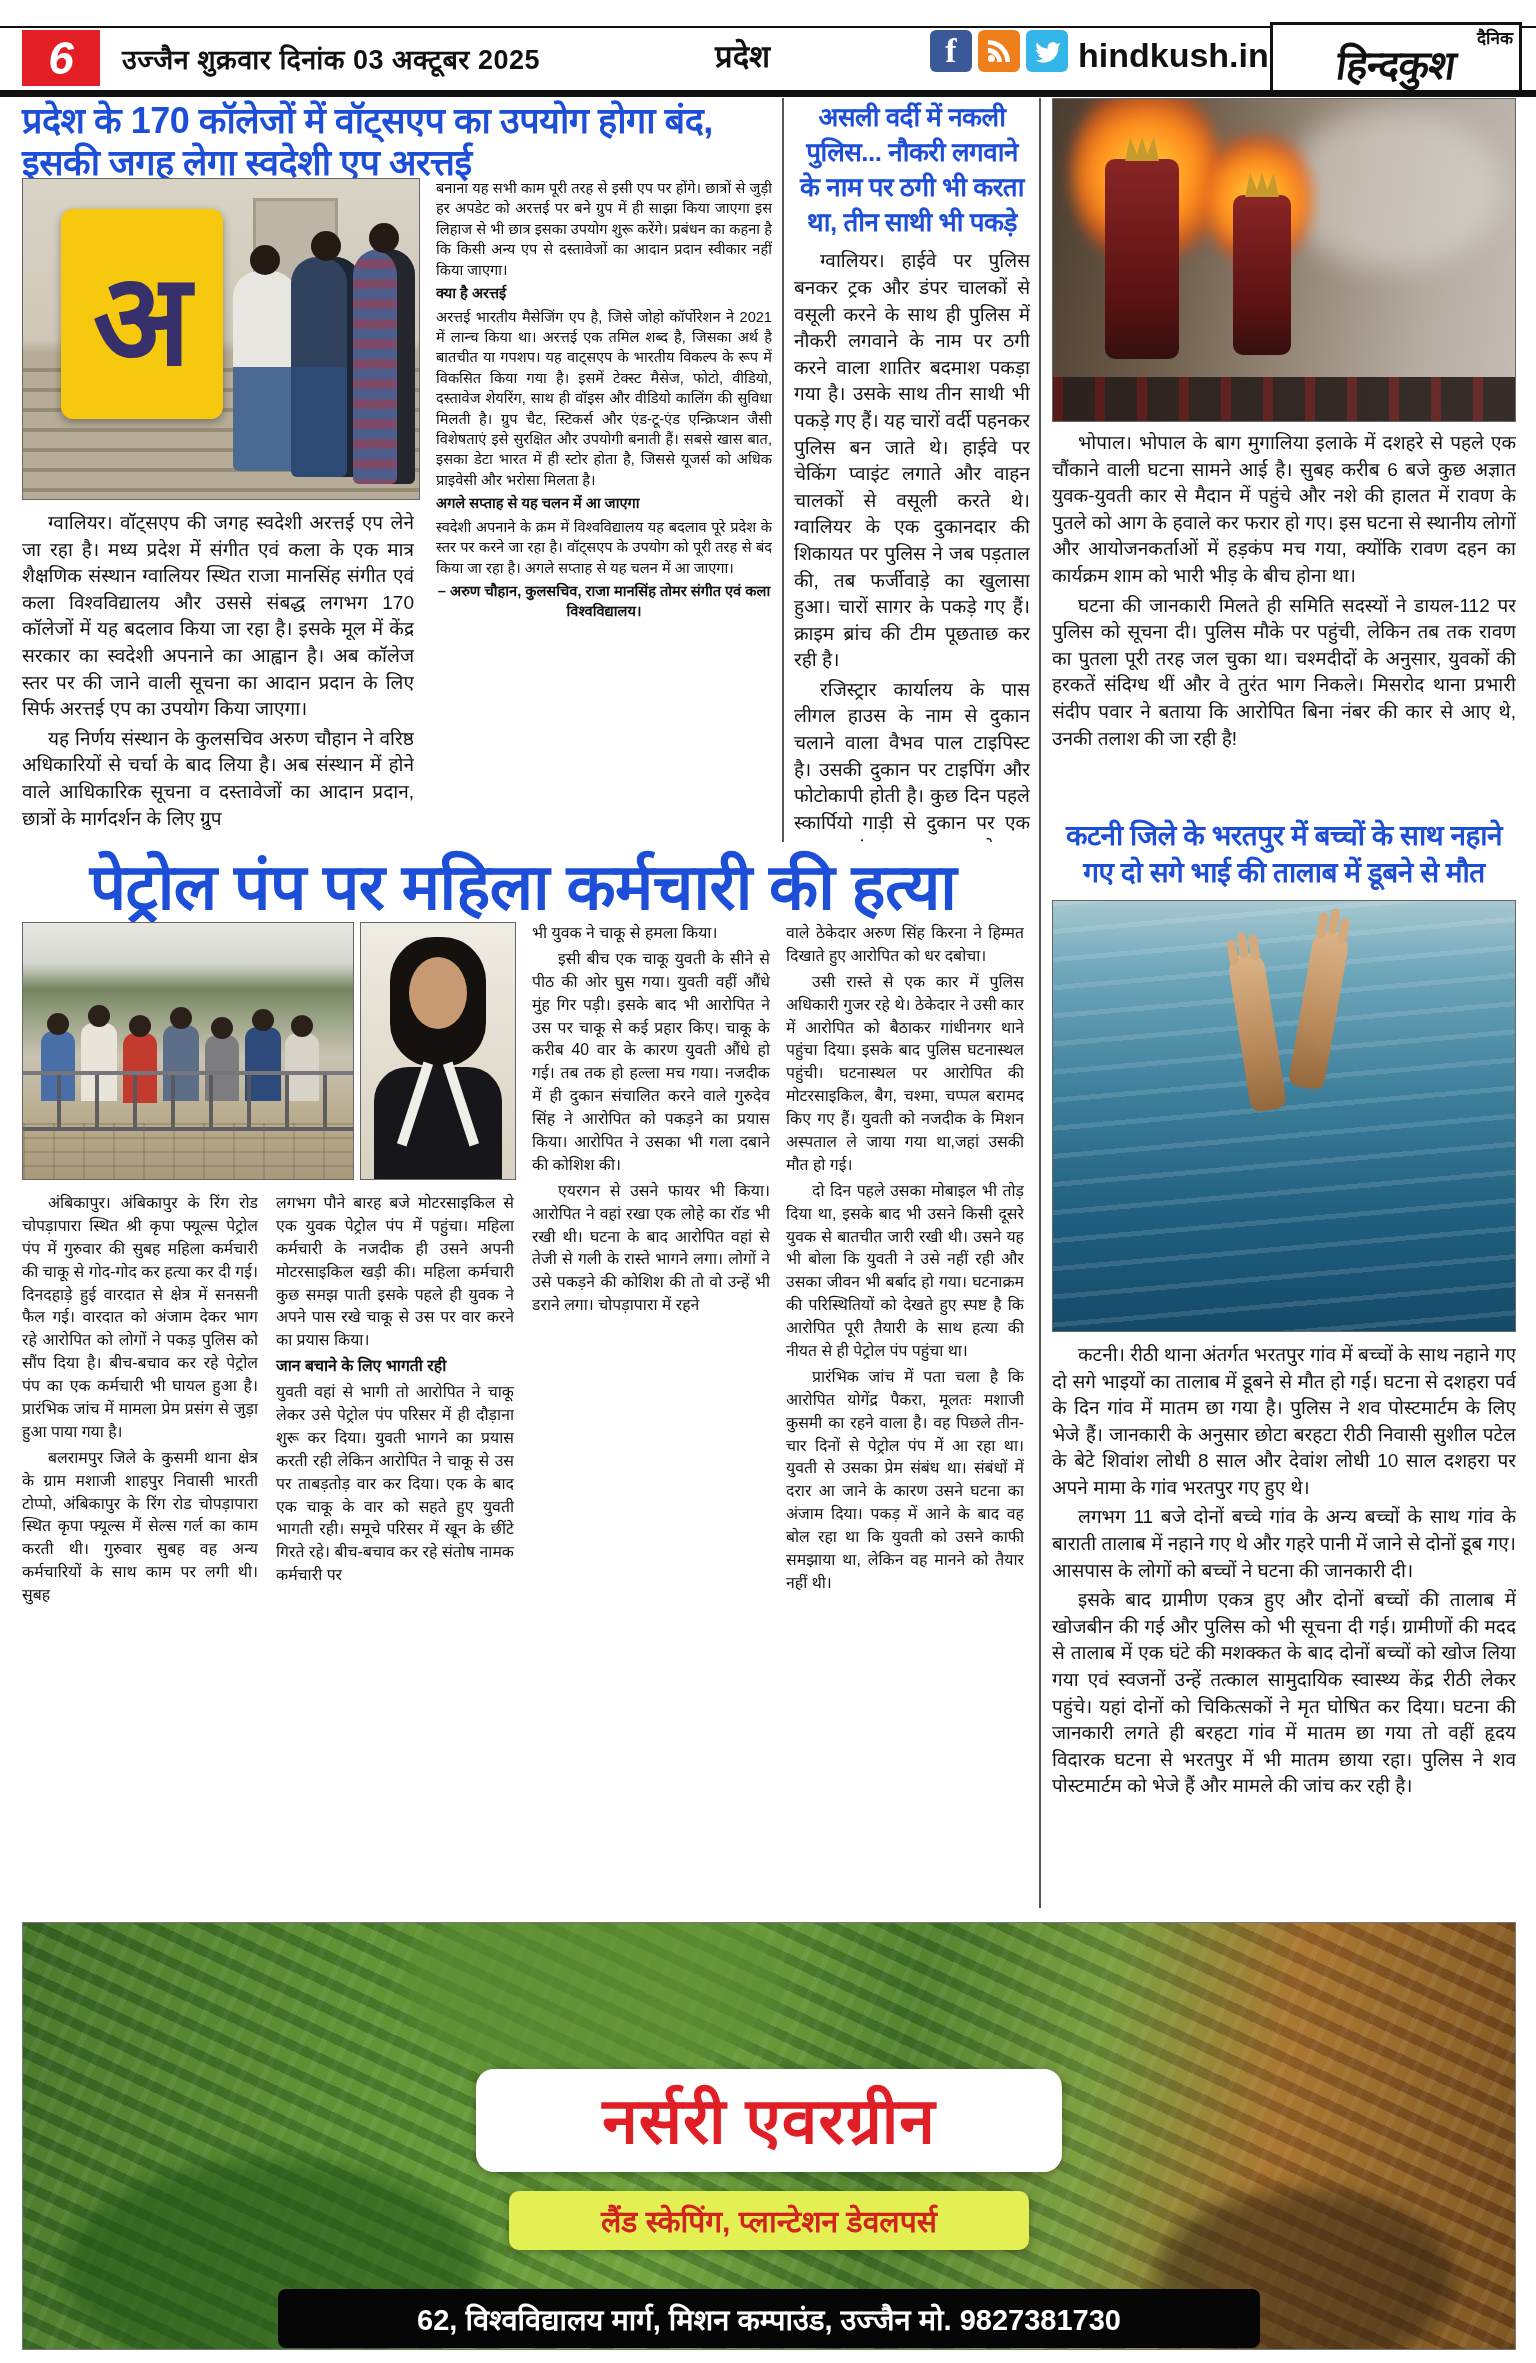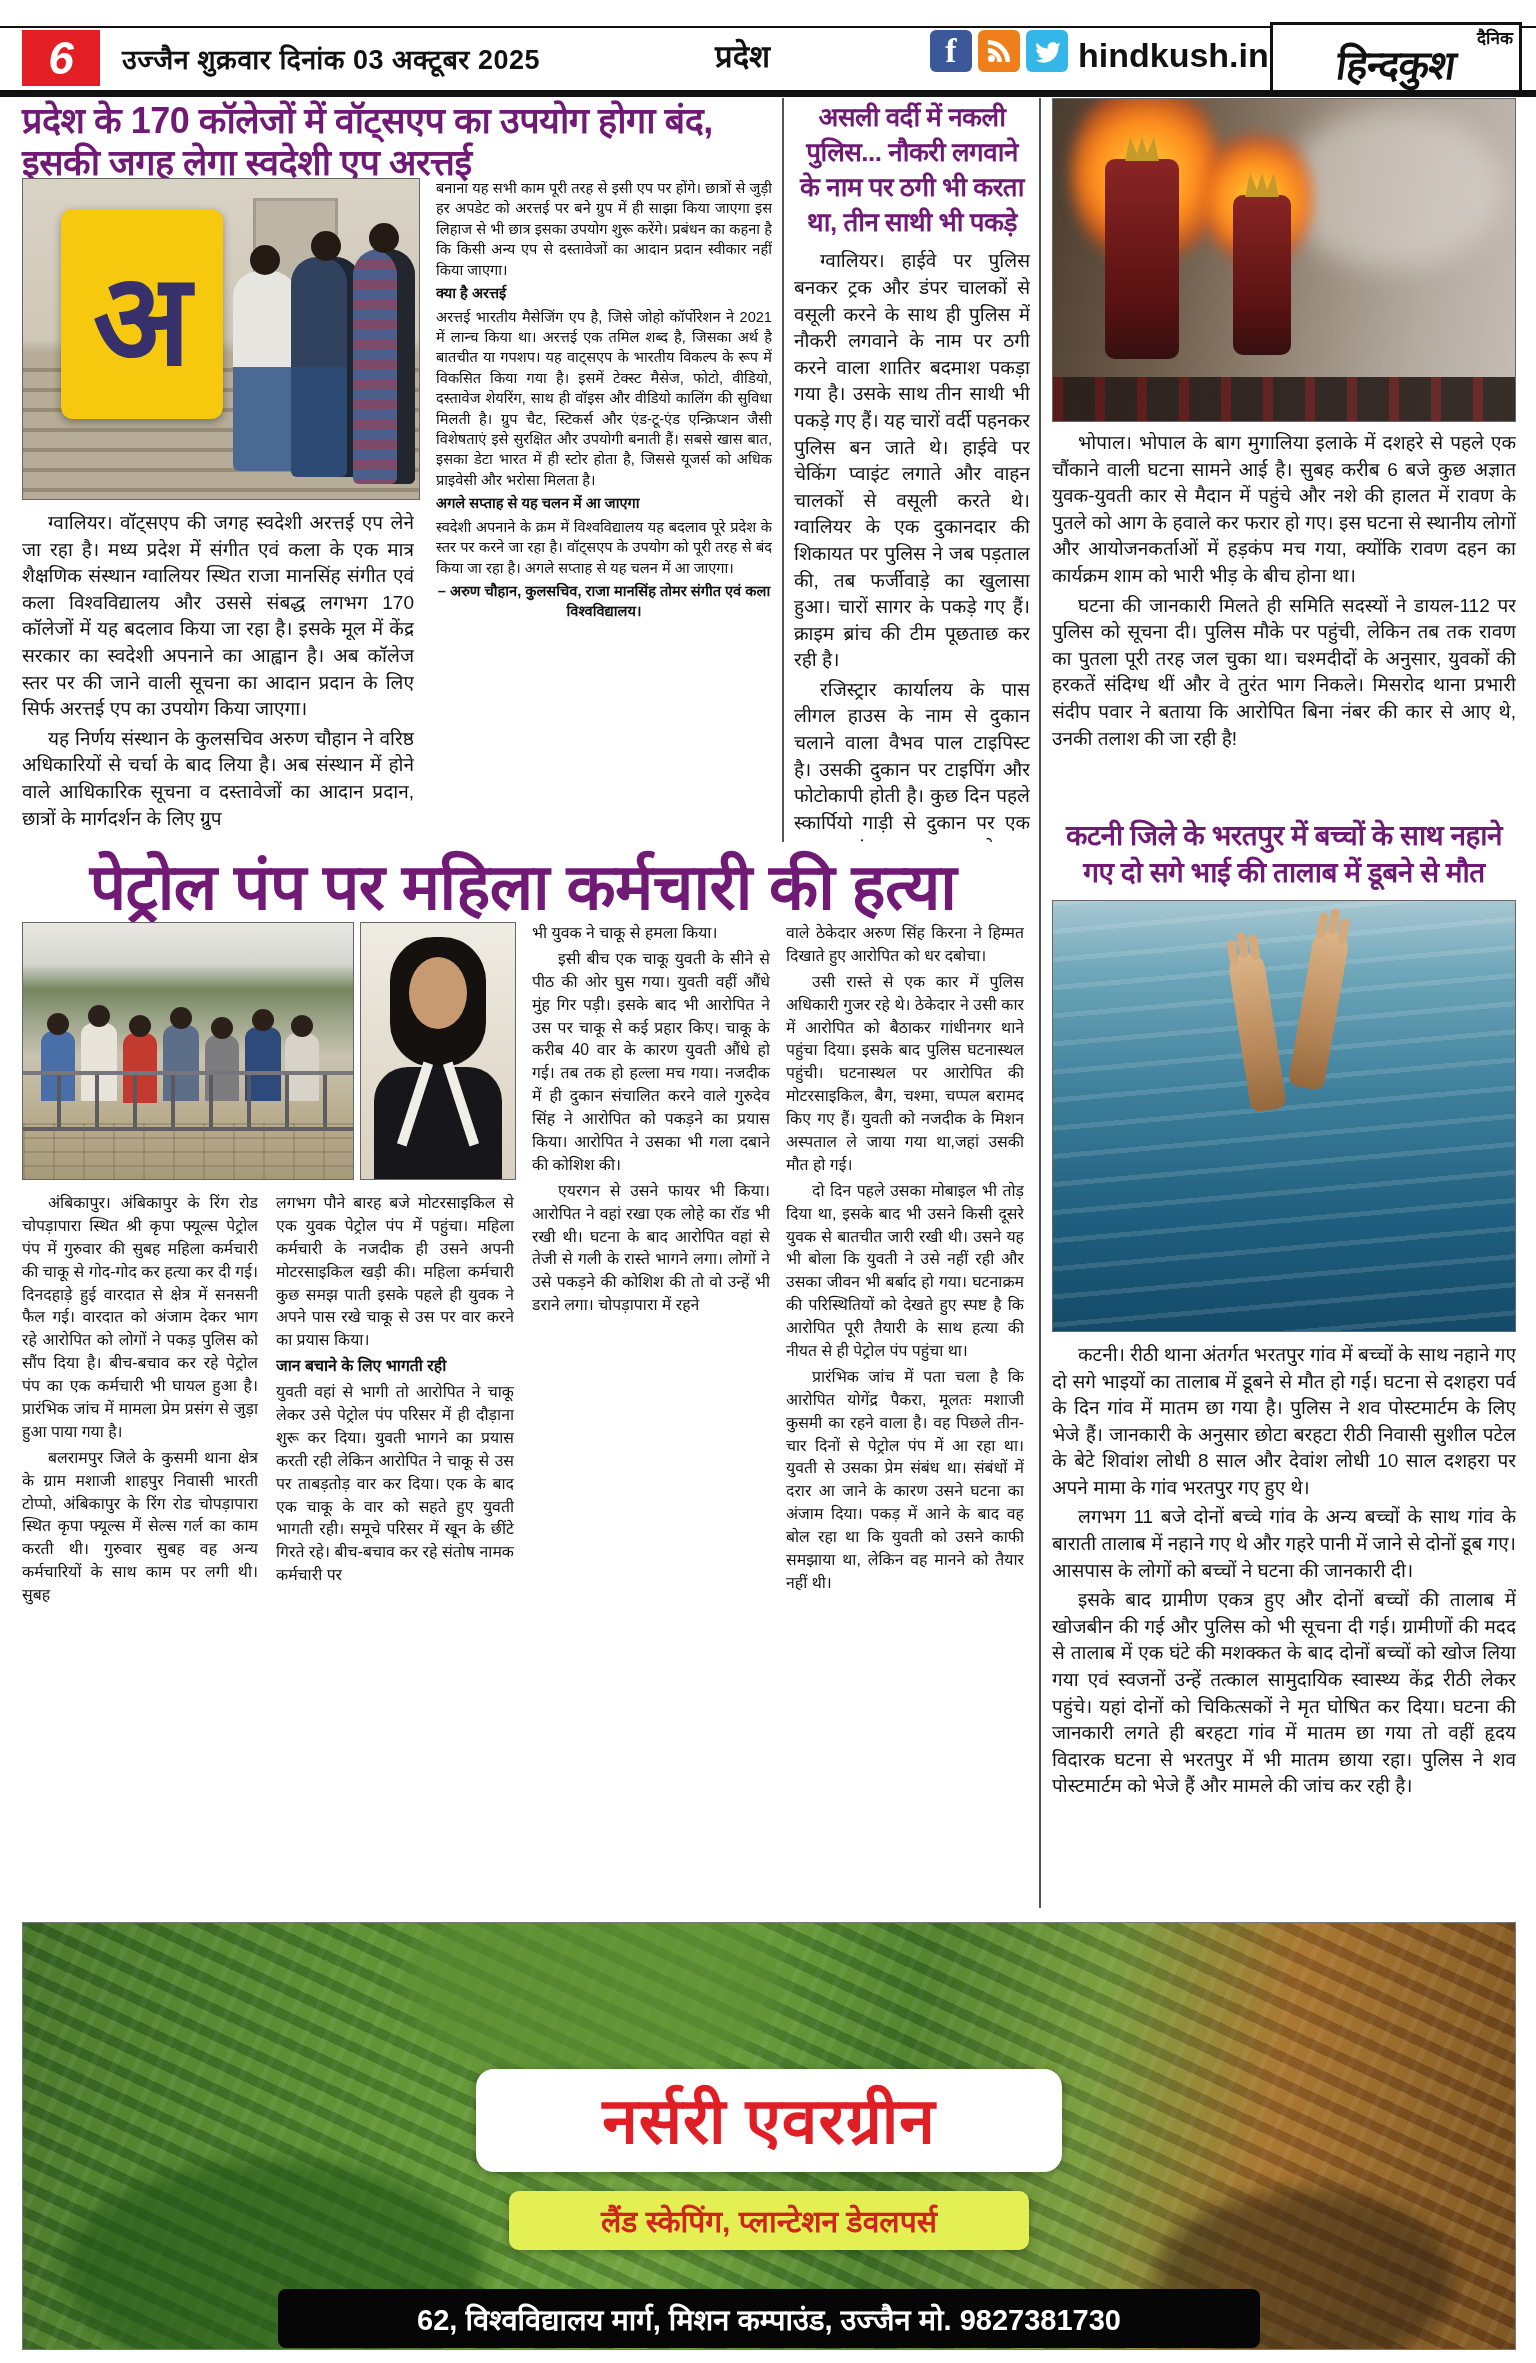--- a/index.html
+++ b/index.html
@@ -19,21 +19,21 @@
   .sicon.rss{background:#ef7f1a;}
   .sicon.tw{background:#35b6e9;}
   .sicon svg{width:28px;height:28px;}
   .site{position:absolute;left:1078px;top:36px;font-size:34px;font-weight:700;}
   .logobox{position:absolute;left:1270px;top:22px;width:246px;height:66px;border:3px solid #111;background:#fff;}
   .logo-small{position:absolute;right:6px;top:1px;font-size:17px;font-weight:700;}
   .logo-main{position:absolute;left:0;right:0;bottom:0px;text-align:center;font-size:40px;font-weight:900;
              transform:skewX(-8deg);letter-spacing:-1px;font-family:"DejaVu Serif","Liberation Serif",serif;}
 
   
-  .hl{font-weight:800;color:#701a75;line-height:1.18;letter-spacing:-0.5px;}
+  .hl{font-weight:800;color:#1d4ed8;line-height:1.18;letter-spacing:-0.5px;}
   .art-body{font-size:19px;line-height:1.4;text-align:justify;}
   .art-body p{margin:0 0 3px;text-indent:26px;}
   .art-body p.noind{text-indent:0;}
   .art-body p.cross{text-indent:0;font-weight:800;text-align:left;}
   .byline{font-weight:800;text-align:center;text-indent:0 !important;margin-top:6px;}
   .vdiv{position:absolute;width:2px;background:#555;}
   .photo{border:1px solid #666;box-sizing:border-box;position:absolute;overflow:hidden;}
 
   
   .a1-headline{position:absolute;left:22px;top:100px;width:752px;font-size:36px;}

